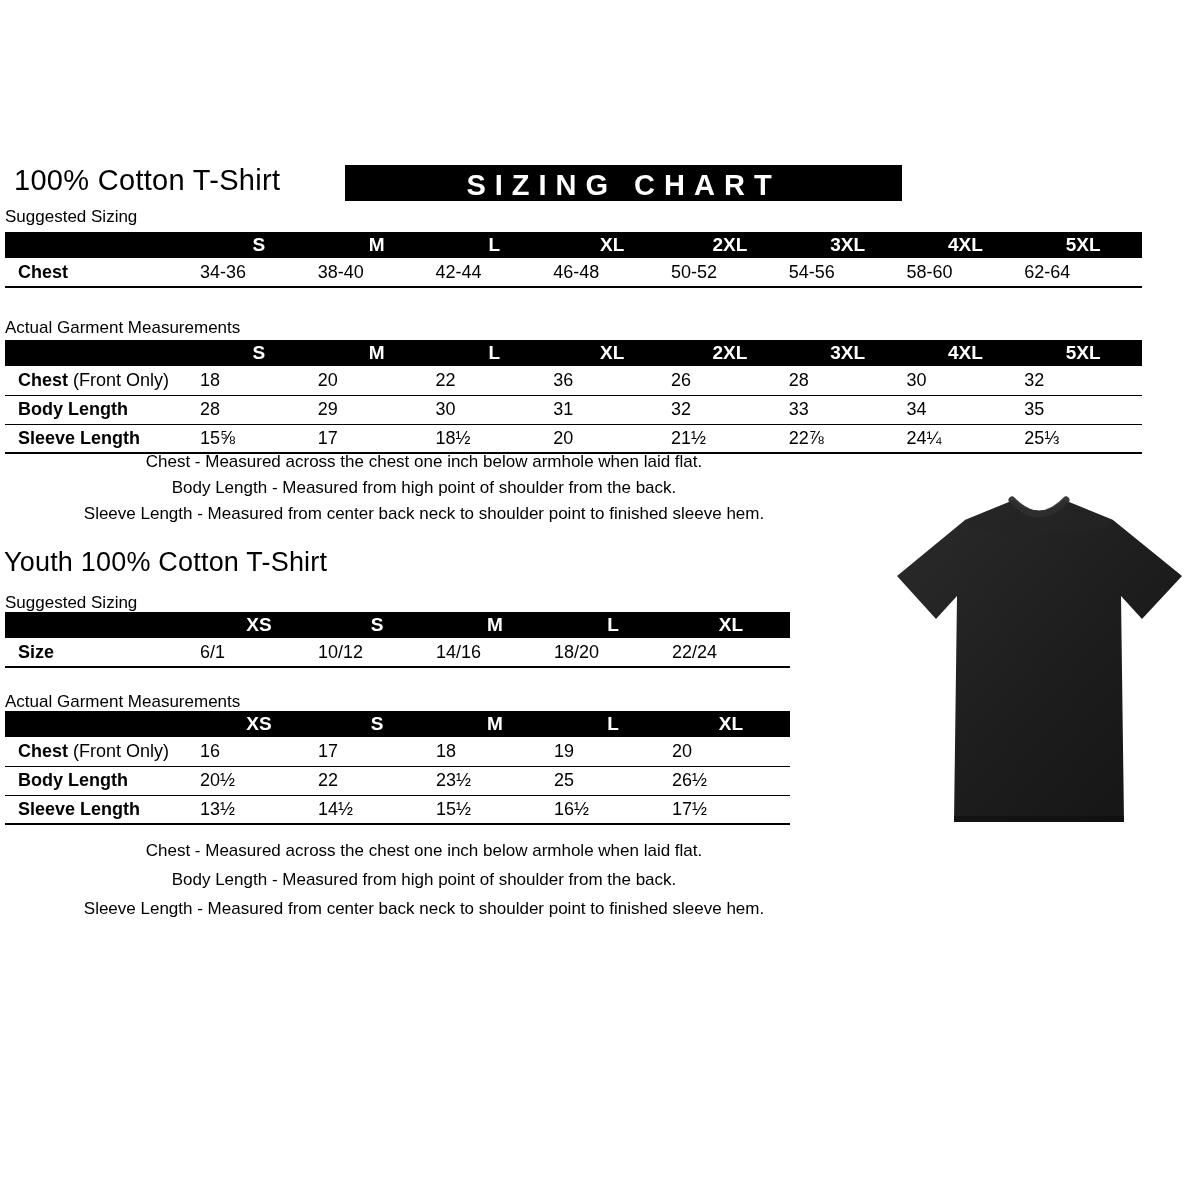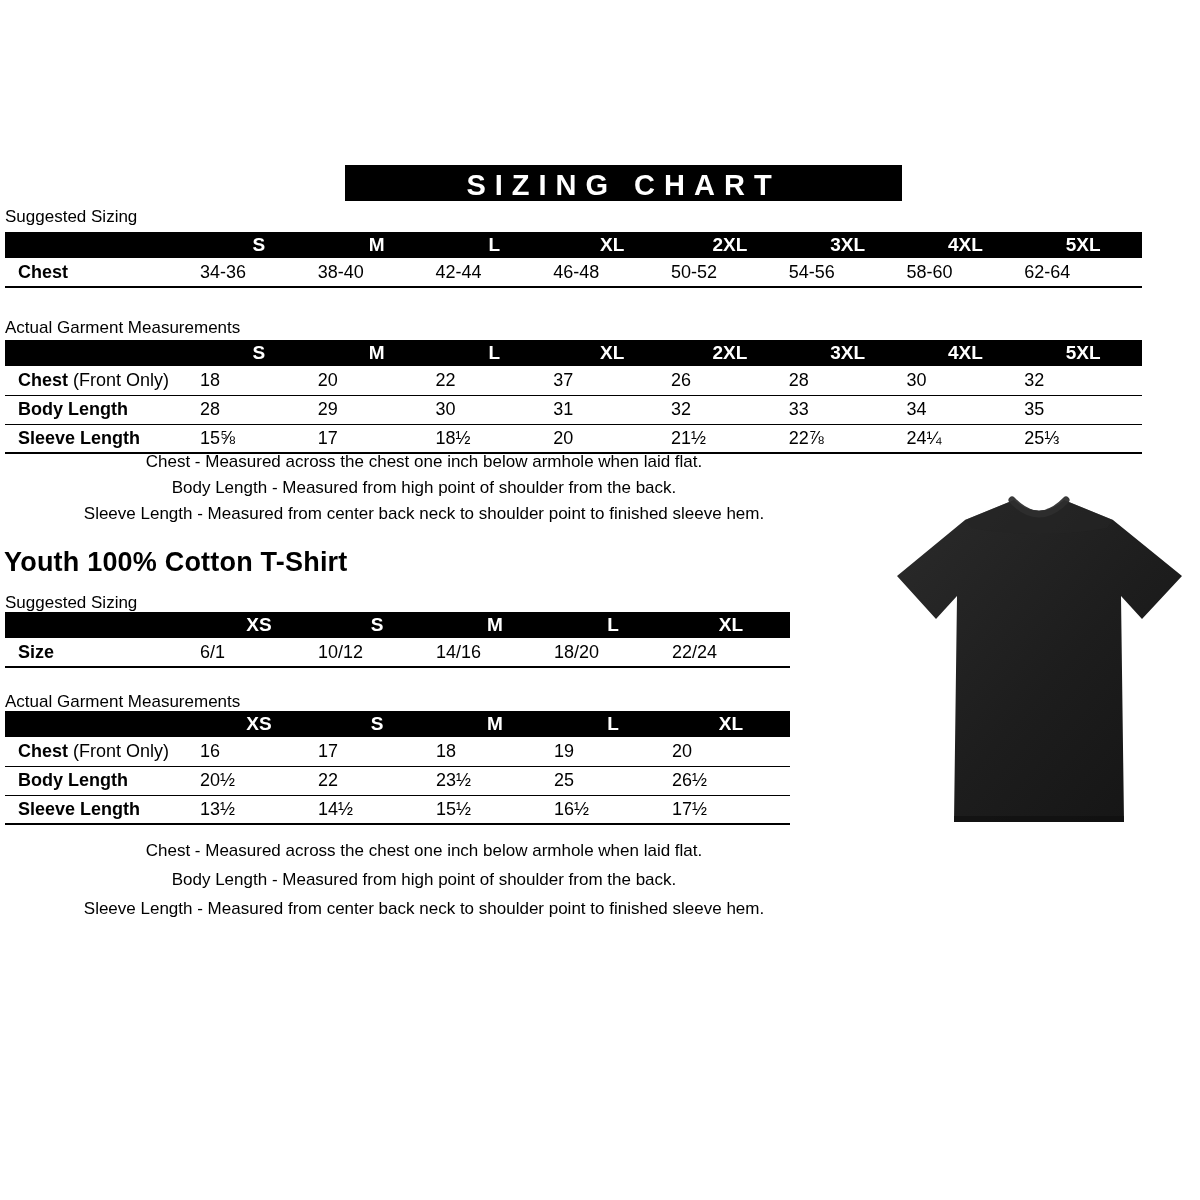--- a/index.html
+++ b/index.html
@@ -23,21 +23,21 @@
     text-align:center; line-height:40px;
   }
   .section-label { font-size:17px; font-weight:400; }
   #adult-suggested-label { left:5px; top:207px; }
   #adult-actual-label    { left:5px; top:318px; }
   #youth-suggested-label { left:5px; top:593px; }
   #youth-actual-label    { left:5px; top:692px; }
 
   .title-youth {
     left:4px; top:547px;
-    font-size:27px; font-weight:700; letter-spacing:0.2px;
+    font-size:27px; font-weight:400; letter-spacing:0.2px;
   }
 
   table.size-table {
     position:absolute;
     border-collapse:collapse;
     table-layout:fixed;
   }
   table.adult-size { left:5px; width:1137px; }
   table.youth-size { left:5px; width:785px; }
   #adult-suggested-table { top:232px; }
@@ -69,20 +69,21 @@
   #youth-notes p { margin-bottom:9px; }
 
   .shirt-wrap { left:893px; top:476px; width:296px; height:360px; }
   .shirt-wrap svg { display:block; width:100%; height:100%; }
 </style>
 </head>
 <body>
 
 <div class="page">
 
+  <h1 class="abs title-adult">100% Cotton T-Shirt</h1>
   <div class="abs banner">SIZING CHART</div>
 
   <div class="abs section-label" id="adult-suggested-label">Suggested Sizing</div>
   <table class="size-table adult-size" id="adult-suggested-table">
       <thead>
         <tr>
           <th class="label-col"></th>
           <th>S</th>
           <th>M</th>
           <th>L</th>
@@ -122,21 +123,21 @@
           <th>4XL</th>
           <th>5XL</th>
         </tr>
       </thead>
       <tbody>
         <tr>
           <td class="label-col"><span class="lbl-bold">Chest</span><span class="lbl-reg"> (Front Only)</span></td>
           <td>18</td>
           <td>20</td>
           <td>22</td>
-          <td>37</td>
+          <td>36</td>
           <td>26</td>
           <td>28</td>
           <td>30</td>
           <td>32</td>
         </tr>
         <tr>
           <td class="label-col"><span class="lbl-bold">Body Length</span></td>
           <td>28</td>
           <td>29</td>
           <td>30</td>

